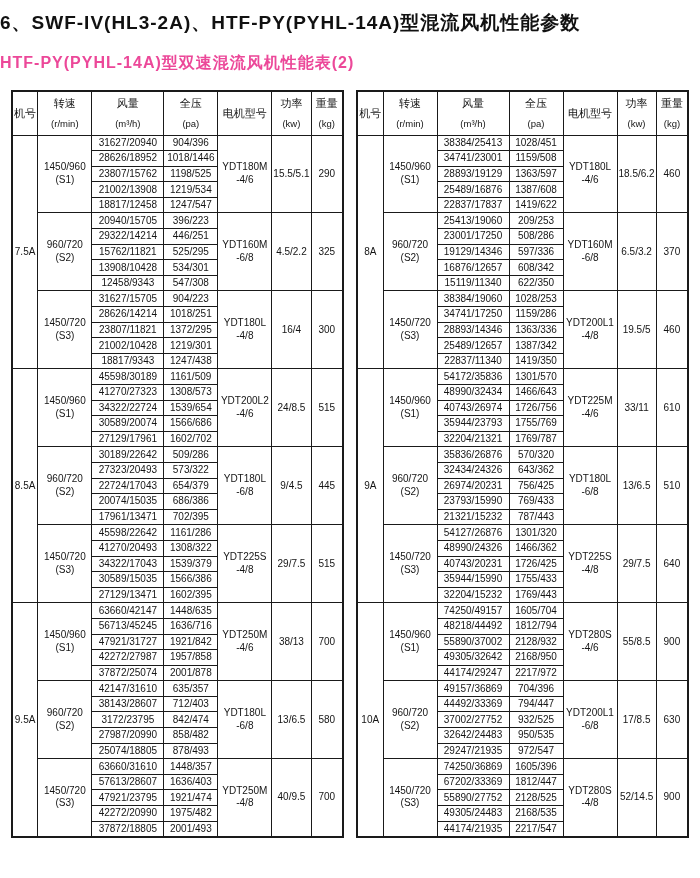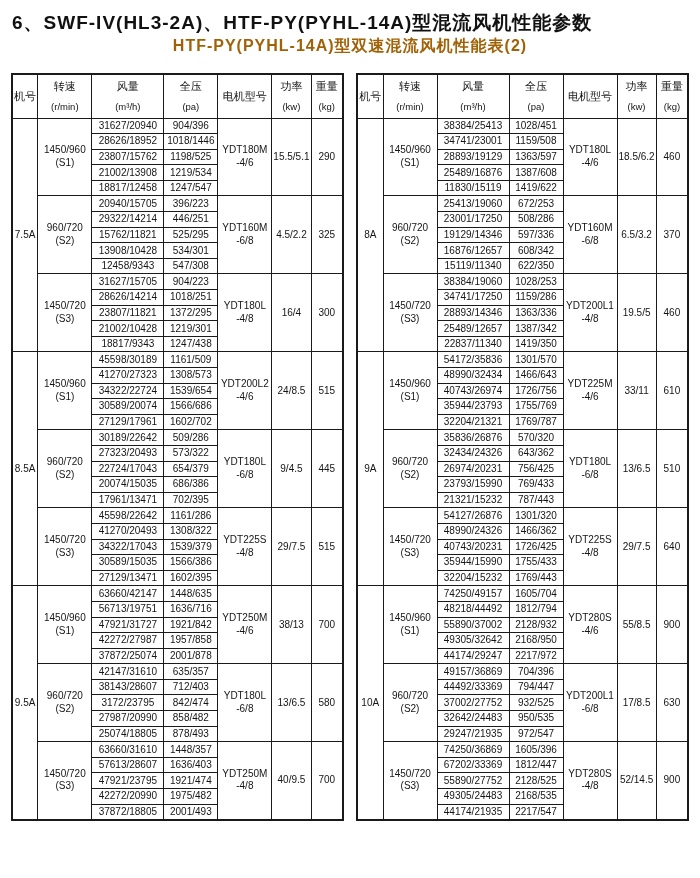--- a/index.html
+++ b/index.html
@@ -4,25 +4,25 @@
 <style>
   * { box-sizing: border-box; }
   html,body { margin:0; padding:0; }
   body {
     width:700px; height:878px; background:#ffffff;
     font-family:"Liberation Sans", sans-serif; color:#141414;
     overflow:hidden;
   }
   .page-title {
     font-size:19px; font-weight:bold; letter-spacing:1px;
-    padding:10px 0 0 12px; color:#111;
+    padding:10px 0 0 0; color:#111;
   }
   .page-subtitle {
     font-size:16px; font-weight:bold; letter-spacing:1px;
-    text-align:center; color:#a16207;
+    margin-top:17px; color:#ec4899;
   }
   .tables-wrap {
     display:flex; justify-content:center; align-items:flex-start;
     margin-top:16px; gap:12px;
   }
   table.perf {
     border-collapse:collapse; table-layout:fixed;
     border:2px solid #1a1a1a;
   }
   table.perf th, table.perf td {
@@ -302,21 +302,21 @@
           <td rowspan="5">
             <div class="two-line">
               <div>YDT250M</div>
               <div>-4/6</div>
             </div>
           </td>
           <td rowspan="5">38/13</td>
           <td rowspan="5">700</td>
         </tr>
         <tr>
-          <td>56713/19751</td>
+          <td>56713/45245</td>
           <td>1636/716</td>
         </tr>
         <tr>
           <td>47921/31727</td>
           <td>1921/842</td>
         </tr>
         <tr>
           <td>42272/27987</td>
           <td>1957/858</td>
         </tr>
@@ -460,32 +460,32 @@
         </tr>
         <tr>
           <td>28893/19129</td>
           <td>1363/597</td>
         </tr>
         <tr>
           <td>25489/16876</td>
           <td>1387/608</td>
         </tr>
         <tr>
-          <td>11830/15119</td>
+          <td>22837/17837</td>
           <td>1419/622</td>
         </tr>
         <tr>
           <td rowspan="5">
             <div class="two-line">
               <div>960/720</div>
               <div>(S2)</div>
             </div>
           </td>
           <td>25413/19060</td>
-          <td>672/253</td>
+          <td>209/253</td>
           <td rowspan="5">
             <div class="two-line">
               <div>YDT160M</div>
               <div>-6/8</div>
             </div>
           </td>
           <td rowspan="5">6.5/3.2</td>
           <td rowspan="5">370</td>
         </tr>
         <tr>

